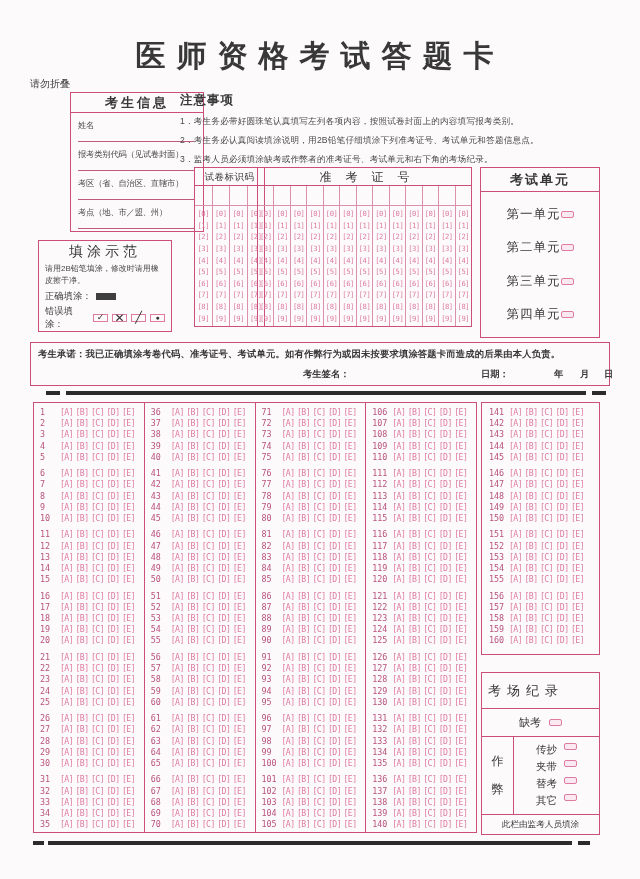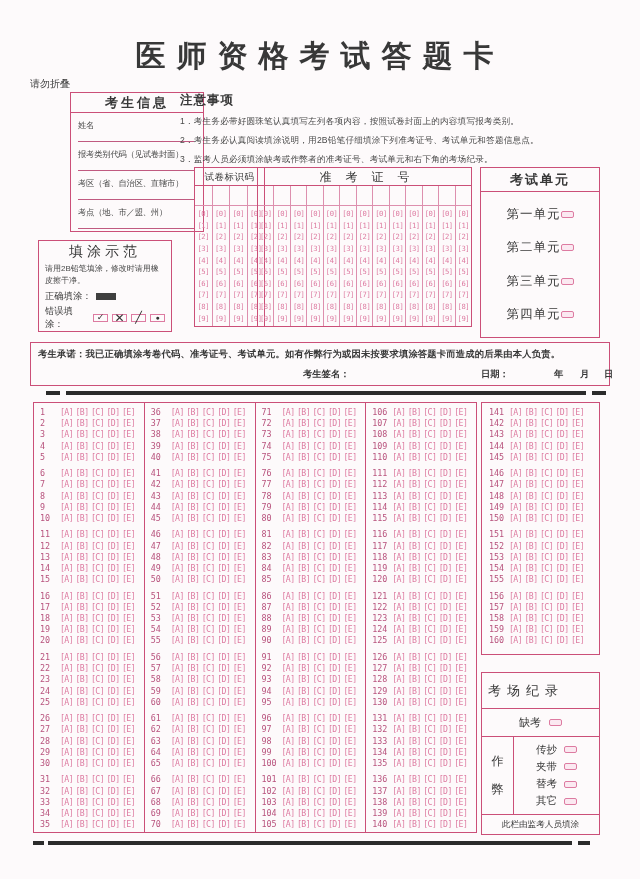--- a/index.html
+++ b/index.html
@@ -88,21 +88,21 @@
   .q-num{width:20px;flex-shrink:0;font-family:"DejaVu Sans Mono",monospace;font-size:8.4px;color:#b8537d;}
   .bubble{font-family:"DejaVu Sans Mono",monospace;font-size:8.2px;color:var(--bubble);letter-spacing:-0.6px;margin-right:2.5px;}
 
   
   .record-box{position:absolute;left:481px;top:672px;width:119px;height:163px;border:1.8px solid var(--accent);display:flex;flex-direction:column;}
   .record-header{height:36px;line-height:35px;text-align:left;font-size:13px;letter-spacing:6px;text-indent:6px;border-bottom:1.8px solid var(--accent);color:#383838;}
   .absent-row{height:28px;display:flex;align-items:center;justify-content:center;gap:8px;font-size:11px;border-bottom:1.8px solid var(--accent);color:#383838;}
   .cheat-area{flex:1;display:flex;border-bottom:1.8px solid var(--accent);}
   .cheat-label-cell{width:32px;border-right:1.8px solid var(--accent);display:flex;flex-direction:column;justify-content:space-around;align-items:center;padding:10px 0;font-size:12px;color:#383838;}
   .cheat-items{flex:1;display:flex;flex-direction:column;justify-content:space-around;padding:4px 0;}
-  .cheat-item{display:flex;align-items:center;justify-content:center;gap:7px;font-size:10.5px;color:#383838;}
+  .cheat-item{display:flex;justify-content:center;gap:7px;font-size:10.5px;color:#383838;}
   .record-footer{height:19px;line-height:18px;text-align:center;font-size:8.6px;color:#383838;}
 </style>
 </head>
 <body>
 
 <div class="page">
 
   <div class="title">医师资格考试答题卡</div>
   <div class="no-fold">请勿折叠</div>
 

